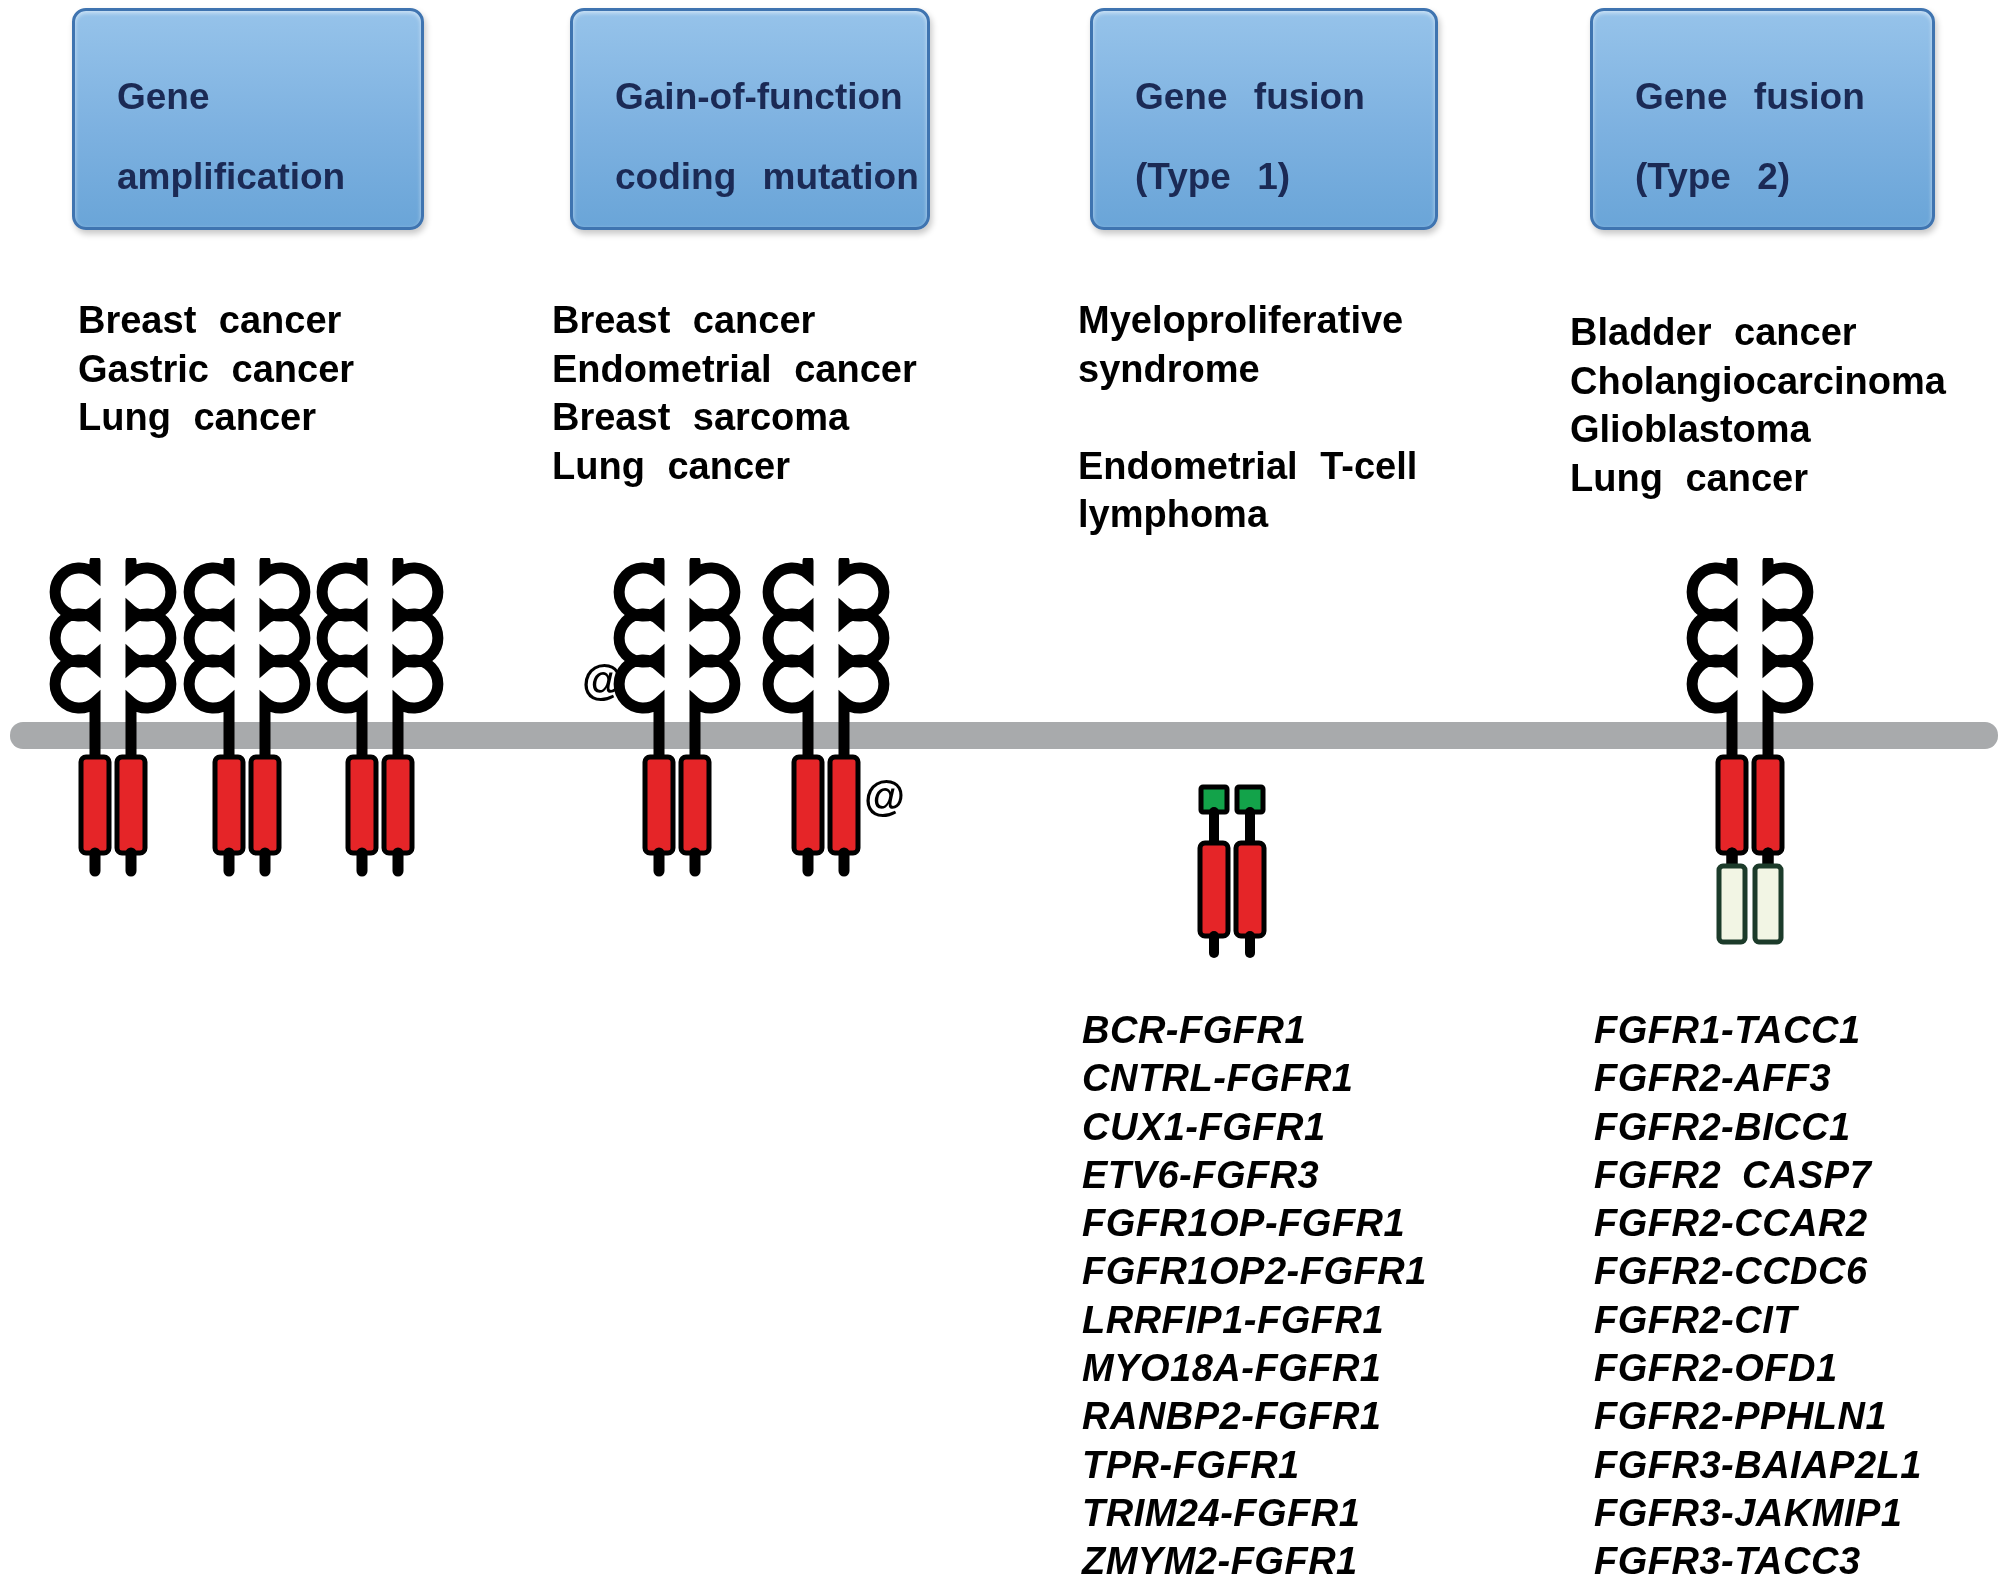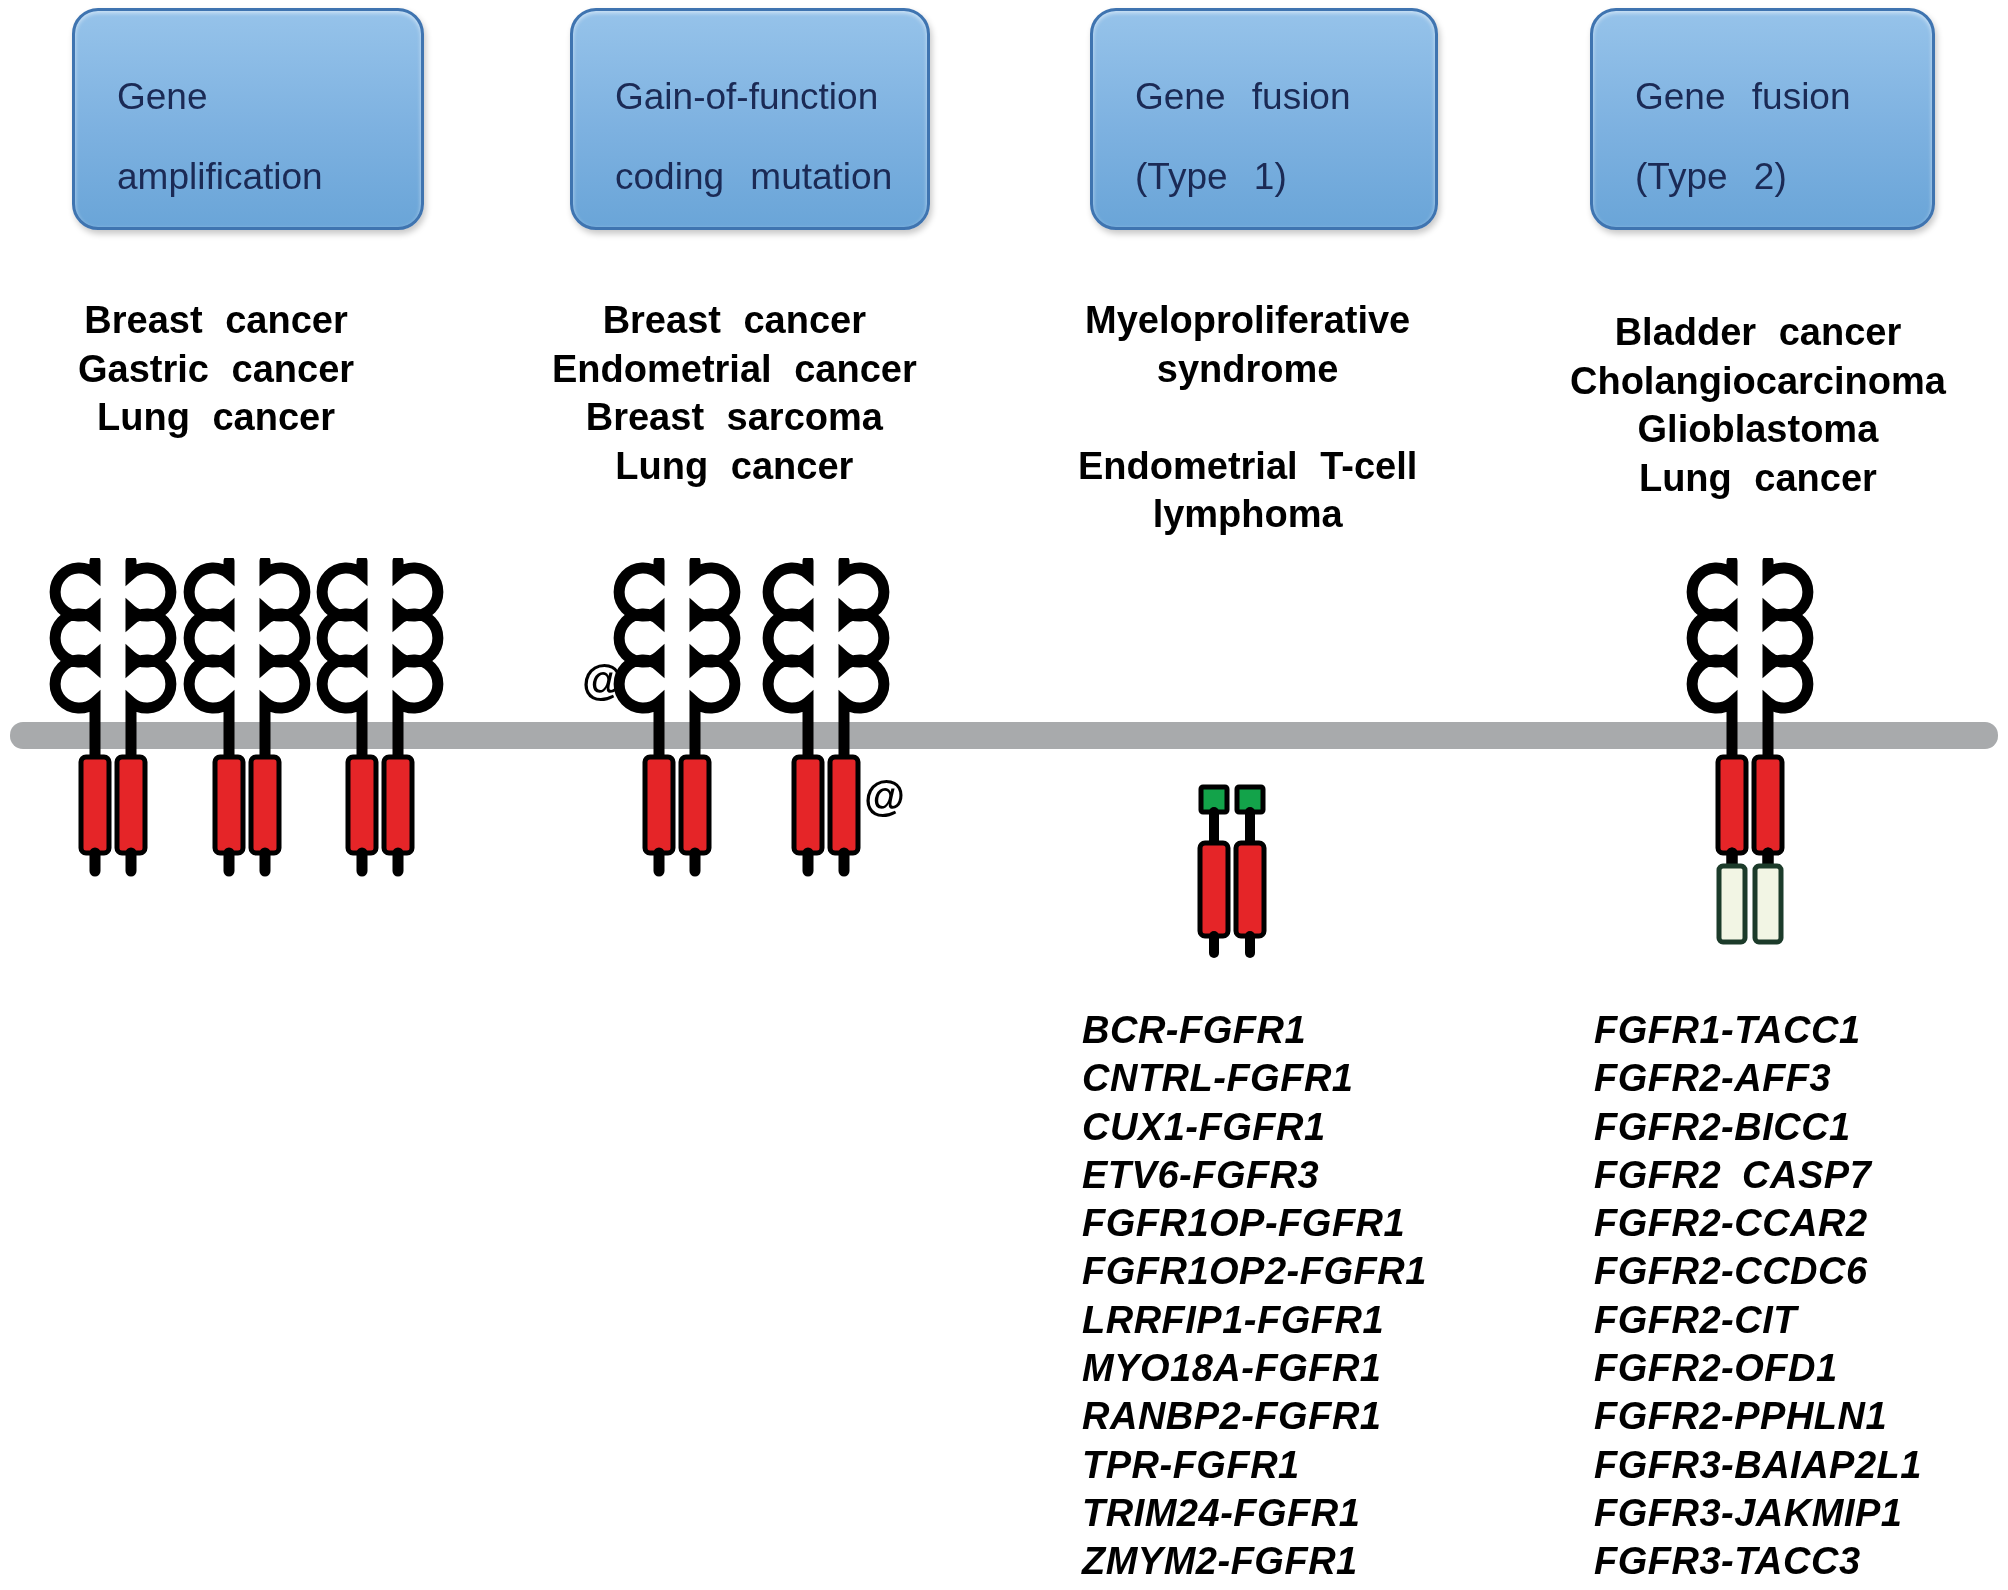--- a/index.html
+++ b/index.html
@@ -8,30 +8,30 @@
     --kinase-red:#e52528; --partner-green:#13a34a; --partner-cream:#f2f5e4;
     --cream-border:#1c3b2a; --outline:#000000; --list-text:#000000;
   }
   html,body{margin:0;padding:0;}
   body{
     width:2008px;height:1590px;position:relative;overflow:hidden;
     background:#ffffff;font-family:"Liberation Sans", sans-serif;
   }
   .abs{position:absolute;}
   .catbox{
-    box-sizing:border-box;height:222px;border-radius:26px;
+    box-sizing:border-box;height:222px;border-radius:14px;
     border:3px solid var(--box-border);
     background:linear-gradient(180deg,var(--box-fill-top) 0%,var(--box-fill-mid) 55%,var(--box-fill-bottom) 100%);
     box-shadow:2px 4px 6px rgba(0,0,0,0.22), inset 0 2px 4px rgba(255,255,255,0.55);
-    color:var(--box-text);font-weight:normal;font-size:37px;
+    color:var(--box-text);font-weight:bold;font-size:37px;
     padding:46px 0 8px 42px;line-height:80px;word-spacing:16px;white-space:nowrap;
   }
   .catbox-line{height:80px;}
   .list{color:var(--list-text);font-weight:bold;font-size:38px;white-space:nowrap;}
-  .cancer-list{line-height:48.5px;word-spacing:12px;text-align:center;}
+  .cancer-list{line-height:48.5px;word-spacing:12px;}
   .fusion-list{line-height:48.3px;word-spacing:10px;letter-spacing:0.5px;font-style:italic;}
   .line{white-space:nowrap;}
   .membrane{
     background:var(--membrane);border-radius:13px;height:27px;width:1988px;
   }
   .mutmark{font-size:42px;font-weight:bold;color:var(--outline);line-height:42px;}
   svg .chain{fill:none;stroke:var(--outline);stroke-width:11;stroke-linecap:round;}
   svg .chain-thin{fill:none;stroke:var(--outline);stroke-width:10;stroke-linecap:round;}
   svg .kinase{fill:var(--kinase-red);stroke:var(--outline);stroke-width:5;}
   svg .partner-green{fill:var(--partner-green);stroke:var(--outline);stroke-width:5;}

